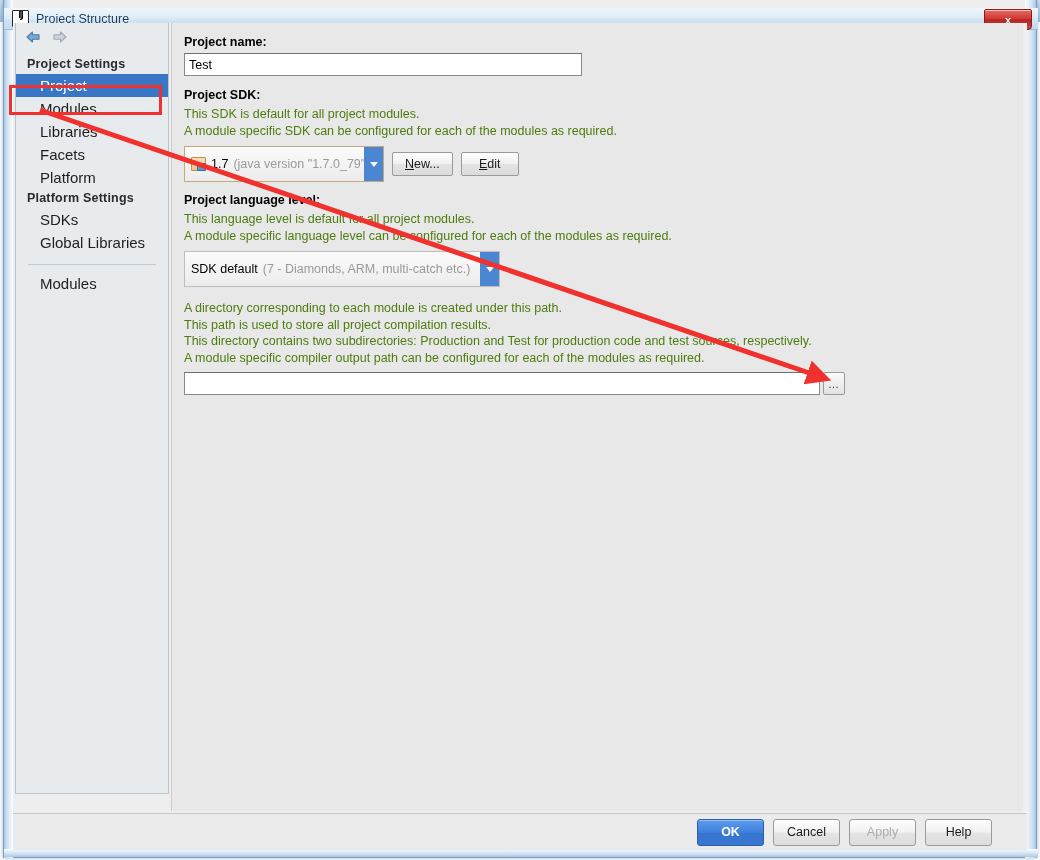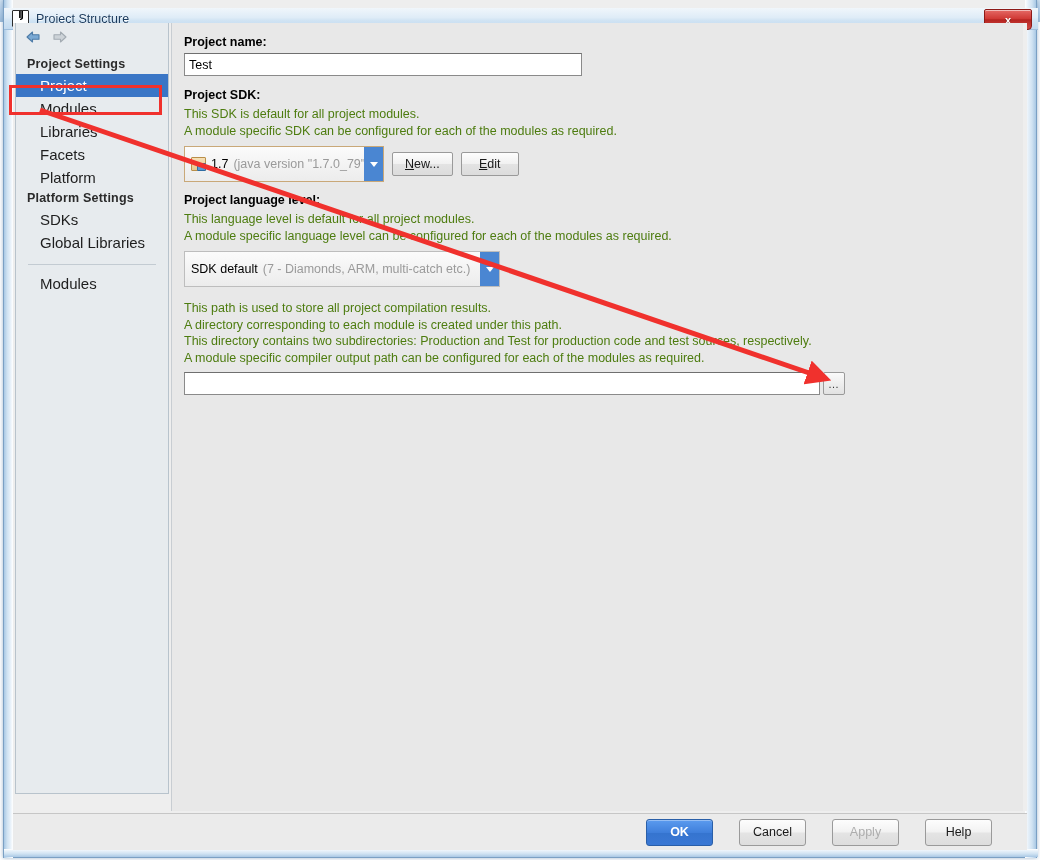--- a/index.html
+++ b/index.html
@@ -321,21 +321,21 @@
     position: absolute;
     left: 9px;
     top: 813px;
     width: 1014px;
     height: 37px;
     background: #ebebeb;
     border-top: 1px solid #c6c6c6;
     display: flex;
     align-items: center;
     justify-content: flex-end;
-    gap: 26px;
+    gap: 9px;
     padding-right: 35px;
     box-sizing: border-box;
   }
   .dlg-btn {
     width: 67px; height: 27px;
     box-sizing: border-box;
     border-radius: 3px;
     font-family: "Liberation Sans", sans-serif;
     font-size: 12.5px;
     display: flex;
@@ -475,22 +475,22 @@
             <div class="combo-face">
               <span class="combo-main">SDK default</span>
               <span class="combo-dim">(7 - Diamonds, ARM, multi-catch etc.)</span>
             </div>
             <div class="arrow-btn"></div>
           </div>
         </div>
       </div>
 
       <div class="section" style="margin-top:13px;">
+        <div class="fld-desc">A directory corresponding to each module is created under this path.</div>
         <div class="fld-desc">This path is used to store all project compilation results.</div>
-        <div class="fld-desc">A directory corresponding to each module is created under this path.</div>
         <div class="fld-desc">This directory contains two subdirectories: Production and Test for production code and test sources, respectively.</div>
         <div class="fld-desc">A module specific compiler output path can be configured for each of the modules as required.</div>
 
         <div id="output-row">
           <div class="text-input" id="output-input" placeholder=""></div>
           <div id="browse-btn">…</div>
         </div>
       </div>
 
     </div>

